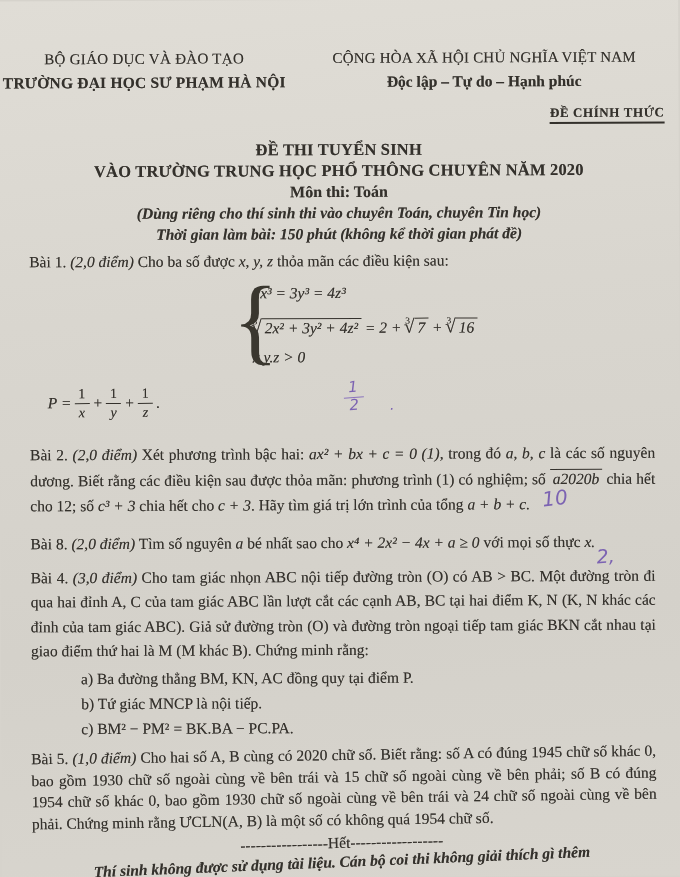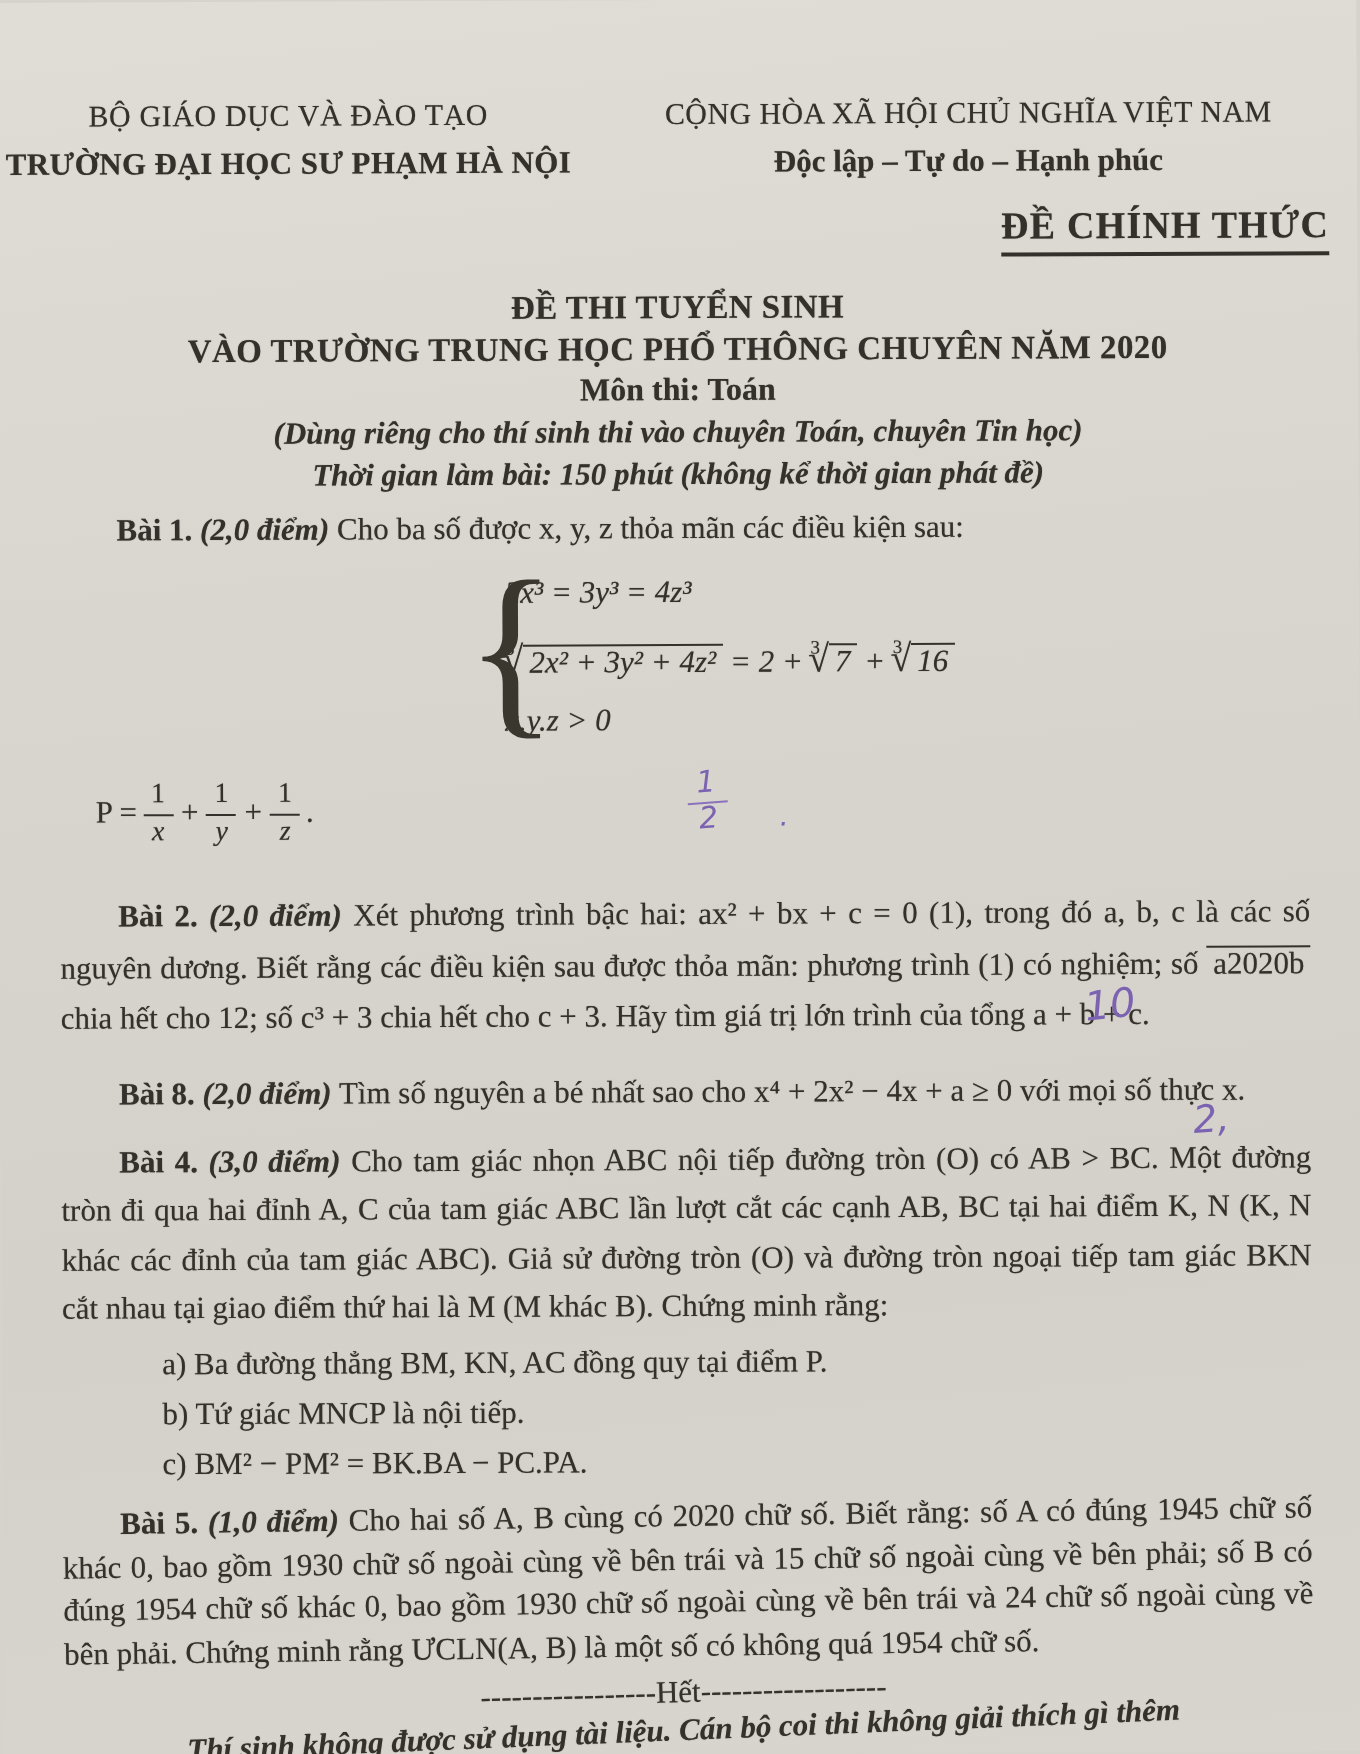--- a/index.html
+++ b/index.html
@@ -18,33 +18,33 @@
   
   .header{display:flex;padding-top:46px;}
   .h-left{width:47%;text-align:center;margin-left:-14px;line-height:24px;}
   .h-left .l1{font-size:15px;letter-spacing:0.3px;}
   .h-left .l2{font-size:15.5px;font-weight:bold;letter-spacing:0.2px;}
   .h-right{width:53%;text-align:center;line-height:24px;}
   .h-right .l1{font-size:15px;letter-spacing:0.2px;}
   .h-right .l2{font-size:15.5px;font-weight:bold;}
   .stamp-row{text-align:right;padding-right:14px;margin-top:10px;}
   .stamp{
-    display:inline-block;font-weight:bold;font-size:19px;letter-spacing:0.6px;
+    display:inline-block;font-weight:bold;font-size:13px;letter-spacing:0.6px;
     border-bottom:2px solid #34312c;padding-bottom:1px;
   }
   
   .title{text-align:center;margin-top:14px;line-height:21px;}
   .title .t1,.title .t2{font-weight:bold;font-size:16.5px;letter-spacing:0.2px;}
   .title .t3{font-weight:bold;font-size:16px;}
   .title .t4,.title .t5{font-style:italic;font-weight:600;font-size:15.5px;}
   
   .para{margin-left:30px;margin-right:25px;font-size:15.5px;}
-  .blabel{font-weight:bold;margin-left:29px;}
-  .bpoints{font-weight:bold;font-style:italic;}
-  .mi{}
+  .blabel{font-weight:normal;}
+  .bpoints{font-weight:normal;font-style:italic;}
+  .mi{font-style:italic;}
   
   .b1-intro{margin-top:6px;line-height:22px;}
   .system{position:relative;margin-left:253px;margin-top:6px;}
   .brace{
     position:absolute;left:-20px;top:-3px;font-size:96px;line-height:90px;
     font-weight:300;color:#3a372f;text-shadow:none;
   }
   .sys-line{line-height:29px;font-size:15.5px;font-style:italic;white-space:nowrap;}
   .ridx{font-size:9.5px;font-style:normal;vertical-align:9px;margin-right:-6px;}
   .surd{font-size:19px;font-style:normal;}

